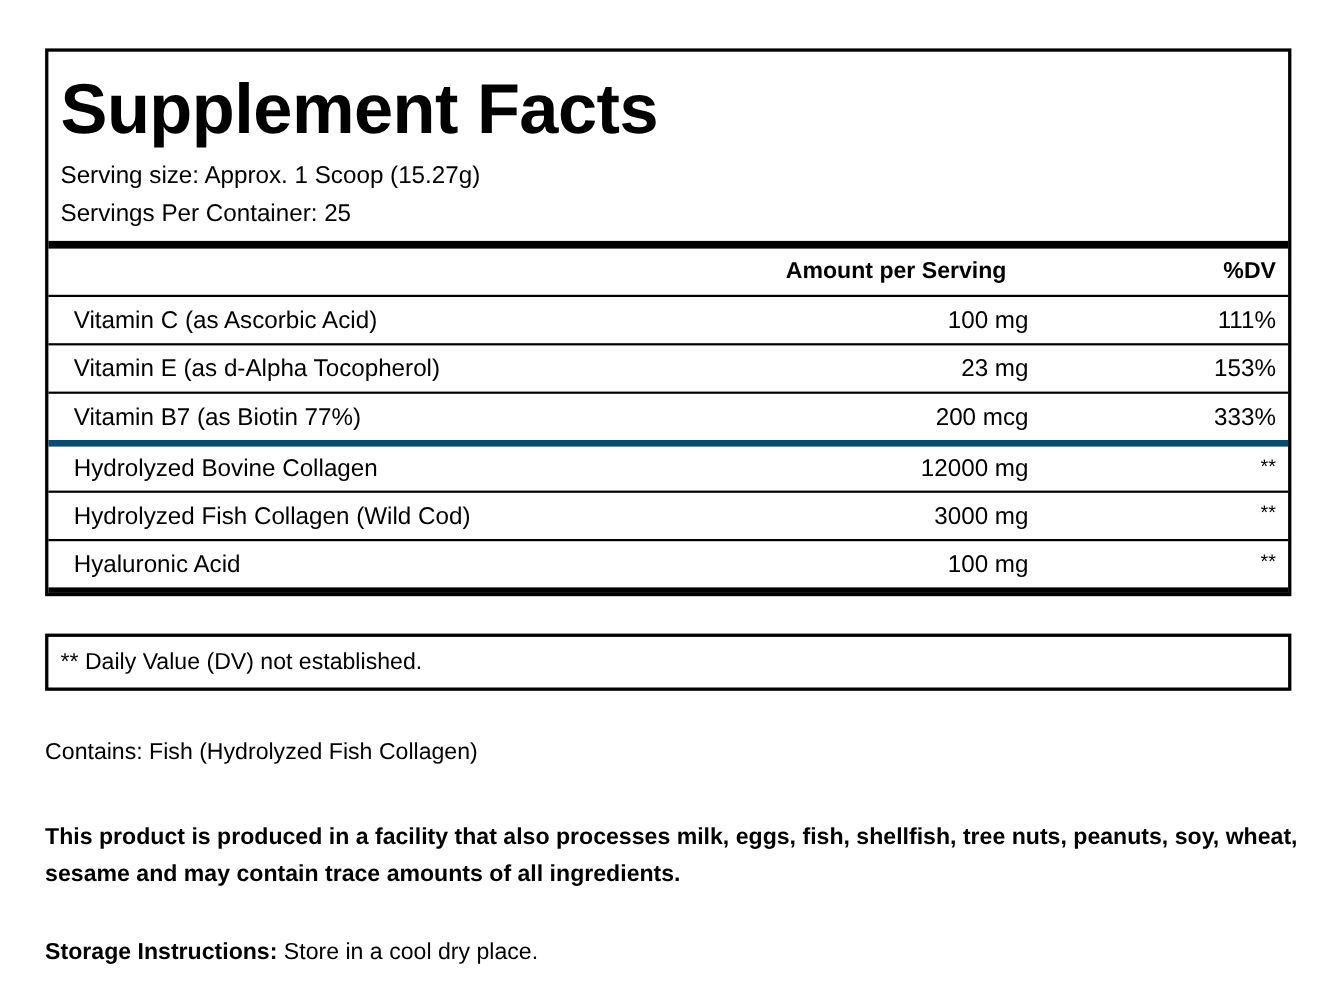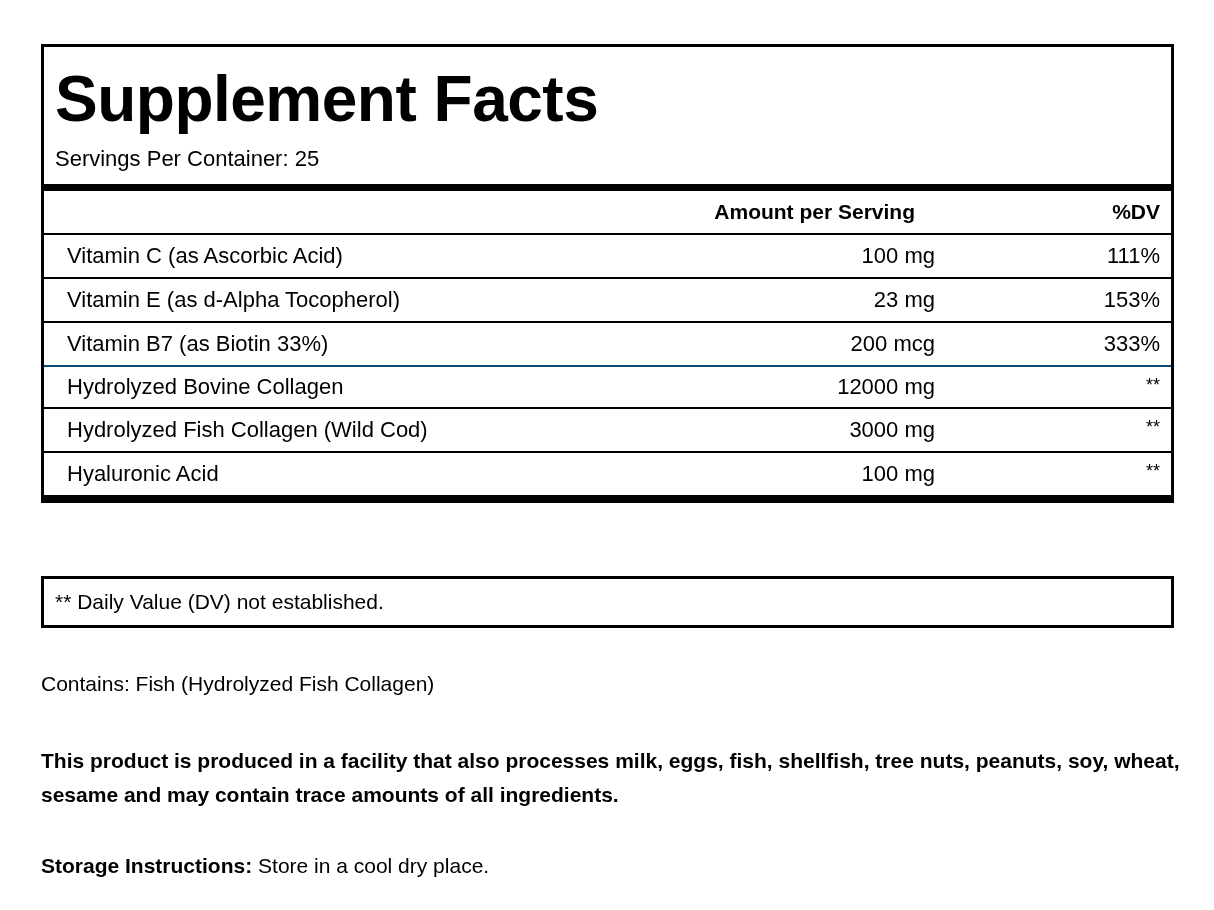--- a/index.html
+++ b/index.html
@@ -3,59 +3,60 @@
 <meta charset="utf-8">
 <style>
   html, body { margin:0; padding:0; background:#fff; }
   body { width:1214px; height:910px; position:relative; font-family:"Liberation Sans", sans-serif; color:#000; overflow:hidden; }
   .facts { position:absolute; left:41px; top:44px; width:1127px; border:3px solid #000; }
   .title { font-size:64px; font-weight:bold; line-height:64px; padding:20px 0 0 11px; letter-spacing:-0.5px; height:74px; }
   .serving { font-size:22px; line-height:35px; padding-left:11px; }
   .heavy { height:7px; background:#000; margin-top:8px; }
   .row { display:flex; align-items:center; height:42px; border-top:2px solid #000; font-size:22px; }
   .row.first { border-top:none; height:42px;gap:20px; }
-  .row.thick { border-top:2px solid #0c4a6e; height:40px; }
+  .row.thick { border-top:6px solid #0c4a6e; height:40px; }
   .name { flex:1; padding-left:23px; }
   .amt { width:300px; text-align:right; }
   .dv { width:225px; text-align:right; padding-right:11px; }
   .hdr { font-weight:bold; font-size:21px; }
   .dv.star { align-self:flex-start; padding-top:8px; font-size:18px; }
   .bottom { height:5px; background:#000; }
   .note { position:absolute; left:41px; top:576px; width:1127px; height:46px; border:3px solid #000; font-size:21px; line-height:46px; }
   .note span { padding-left:11px;margin-top:39px; }
   .p { position:absolute; left:41px; font-size:21px; }
   .contains { top:672px; }
   .warn { top:744px; font-weight:bold; line-height:34px; width:1140px; }
   .storage { top:854px; }
   .storage b { font-weight:bold; }
 </style>
 </head>
 <body>
 
 <div class="facts">
   <div class="title">Supplement Facts</div>
+  <div class="serving">Serving size: Approx. 1 Scoop (15.27g)</div>
   <div class="serving">Servings Per Container: 25</div>
   <div class="heavy"></div>
   <div class="row first">
     <span class="name"></span>
     <span class="amt hdr">Amount per Serving</span>
     <span class="dv hdr">%DV</span>
   </div>
   <div class="row">
     <span class="name">Vitamin C (as Ascorbic Acid)</span>
     <span class="amt">100 mg</span>
     <span class="dv">111%</span>
   </div>
   <div class="row">
     <span class="name">Vitamin E (as d-Alpha Tocopherol)</span>
     <span class="amt">23 mg</span>
     <span class="dv">153%</span>
   </div>
   <div class="row">
-    <span class="name">Vitamin B7 (as Biotin 33%)</span>
+    <span class="name">Vitamin B7 (as Biotin 77%)</span>
     <span class="amt">200 mcg</span>
     <span class="dv">333%</span>
   </div>
   <div class="row thick">
     <span class="name">Hydrolyzed Bovine Collagen</span>
     <span class="amt">12000 mg</span>
     <span class="dv star">**</span>
   </div>
   <div class="row">
     <span class="name">Hydrolyzed Fish Collagen (Wild Cod)</span>

